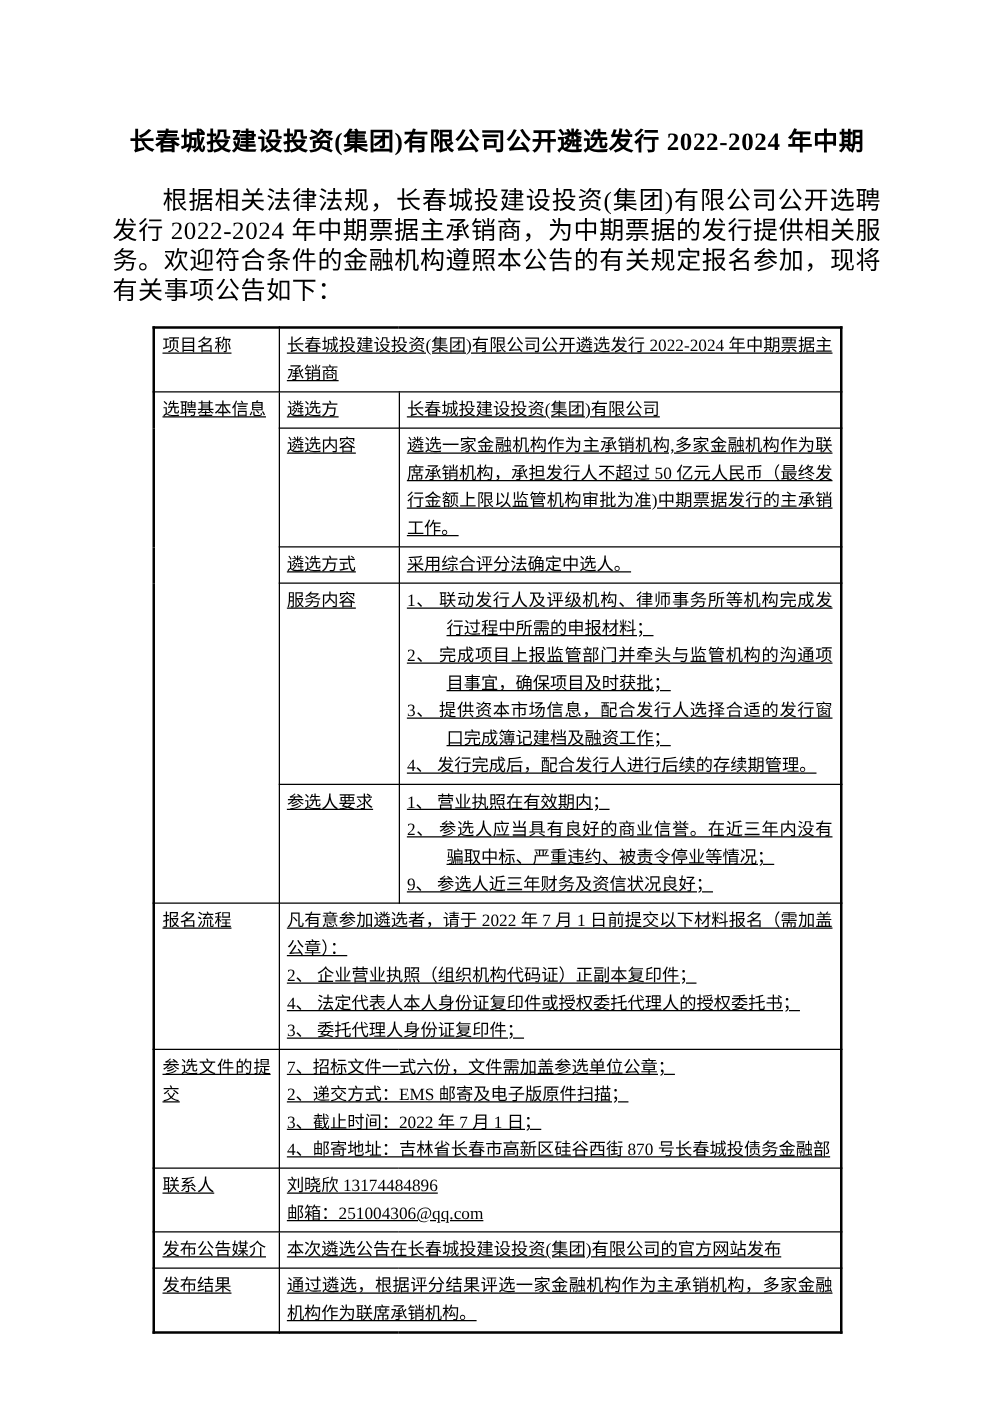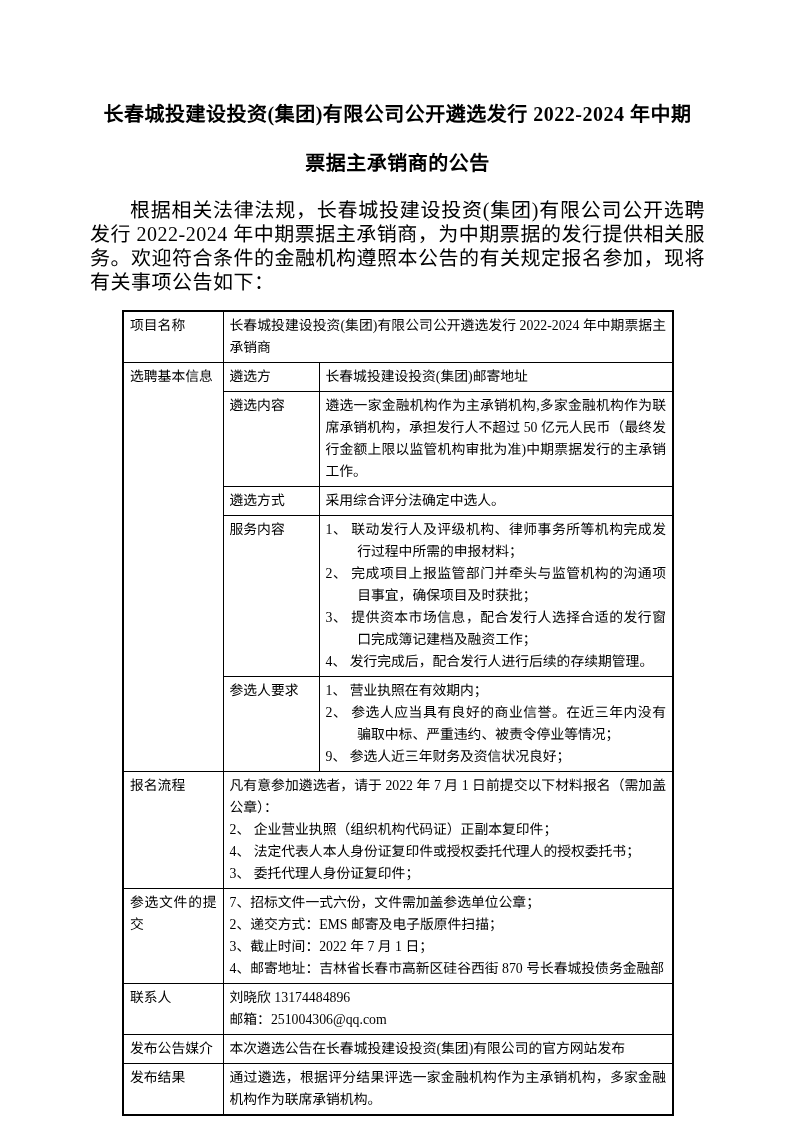--- a/index.html
+++ b/index.html
@@ -34,58 +34,57 @@
     line-height: 22px;
   }
   table.ann td {
     border: 1px solid #000;
     padding: 3px 6px;
     vertical-align: top;
     text-align: justify;
     word-break: break-all;
     box-sizing: border-box;
   }
-  table.ann { border: 2px solid #000; }
+  table.ann { border: 2px solid #000; text-decoration: underline; }
   col.c1 { width: 100px; }
   col.c2 { width: 96px; }
   td.lbl { text-align: left; }
   td.lbl-mid { vertical-align: middle; text-align: left; }
   td.sub-lbl { vertical-align: middle; text-align: center; }
   .hang { padding-left: 2.3em; text-indent: -2.3em; }
   .cell-line { margin: 0; }
   td.pad-row { padding-bottom: 6px; }
 </style>
 </head>
 <body>
 
 <div class="page">
 
   <div class="doc-title">
     <div class="t-line">长春城投建设投资(集团)有限公司公开遴选发行 2022-2024 年中期</div>
-    <div class="t-line">票据主承销商的公告</div>
   </div>
 
   <p class="intro">根据相关法律法规，长春城投建设投资(集团)有限公司公开选聘发行 2022-2024 年中期票据主承销商，为中期票据的发行提供相关服务。欢迎符合条件的金融机构遵照本公告的有关规定报名参加，现将有关事项公告如下：</p>
 
   <table class="ann">
     <colgroup>
       <col class="c1">
         <col class="c2">
         <col class="c3">
     </colgroup>
     <tbody>
       <tr>
         <td class="lbl">项目名称</td>
         <td colspan="2" class="pad-row">长春城投建设投资(集团)有限公司公开遴选发行 2022-2024 年中期票据主承销商</td>
       </tr>
 
       <tr>
         <td rowspan="5" class="lbl-mid">选聘基本信息</td>
         <td class="sub-lbl">遴选方</td>
-        <td>长春城投建设投资(集团)邮寄地址</td>
+        <td>长春城投建设投资(集团)有限公司</td>
       </tr>
 
       <tr>
         <td class="sub-lbl">遴选内容</td>
         <td>遴选一家金融机构作为主承销机构,多家金融机构作为联席承销机构，承担发行人不超过 50 亿元人民币（最终发行金额上限以监管机构审批为准)中期票据发行的主承销工作。</td>
       </tr>
 
       <tr>
         <td class="sub-lbl">遴选方式</td>
         <td>采用综合评分法确定中选人。</td>

